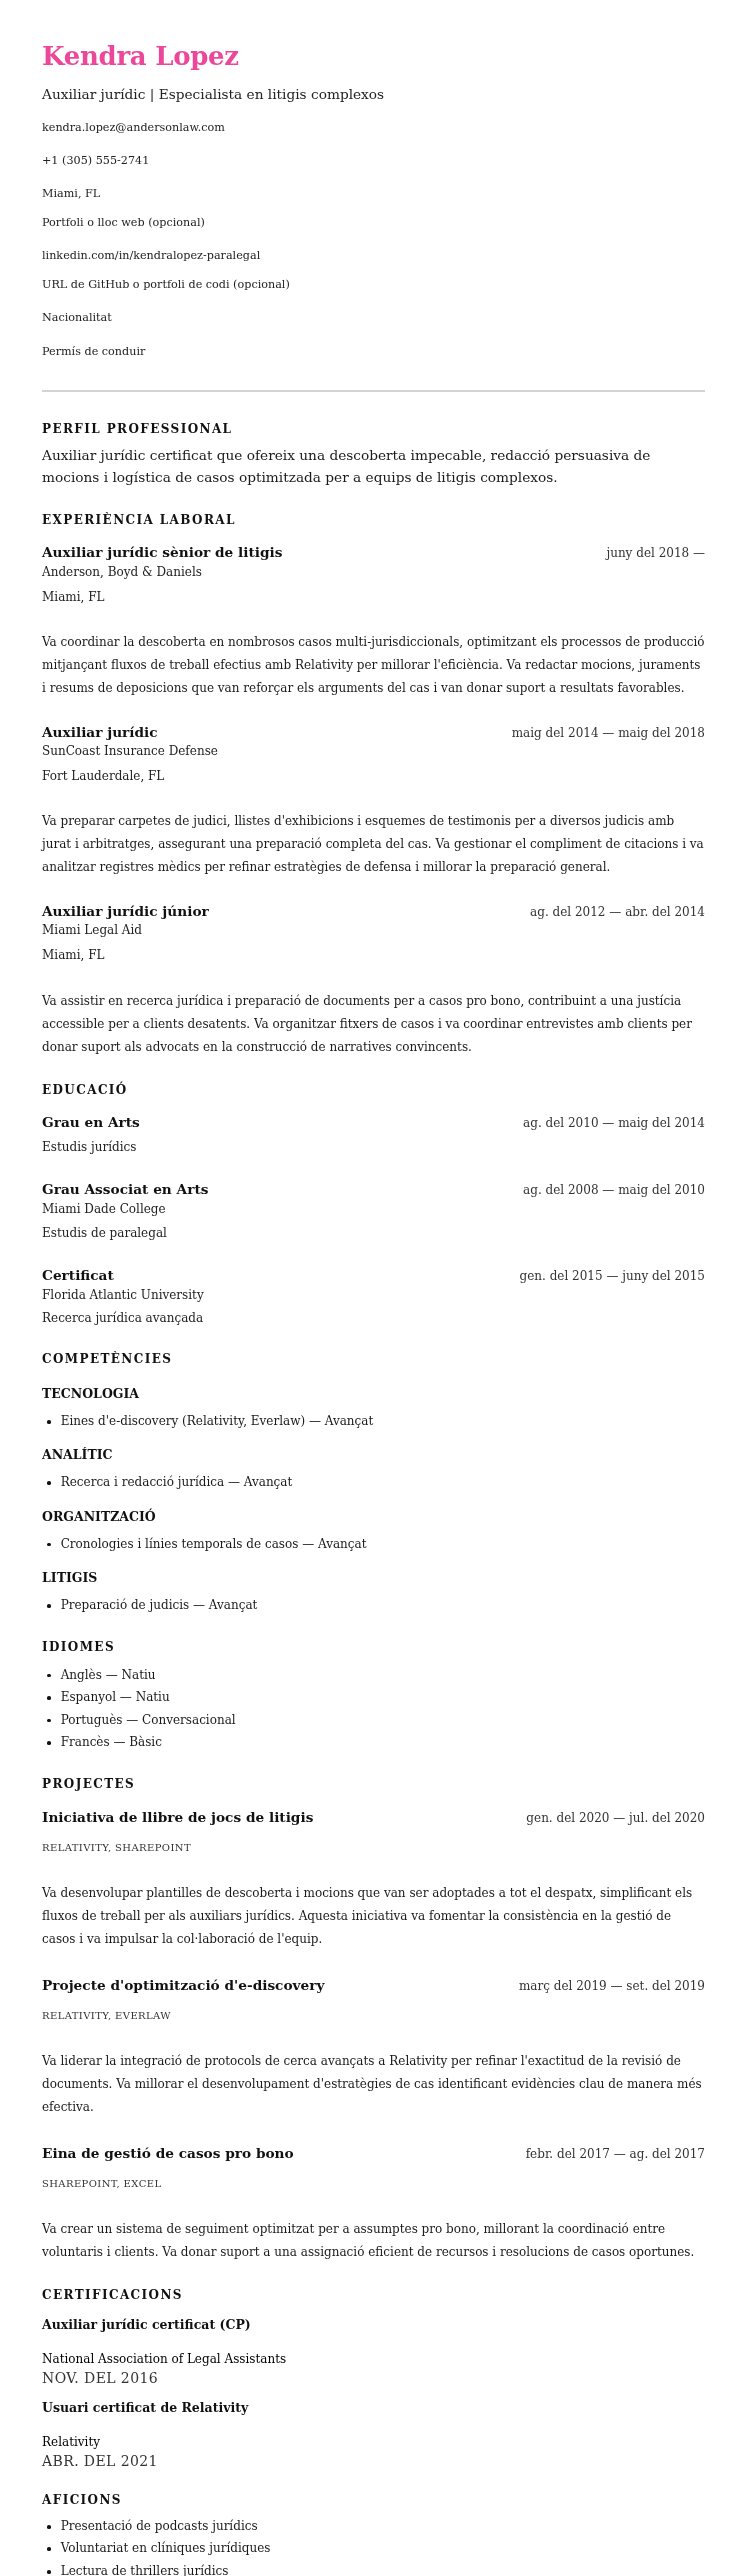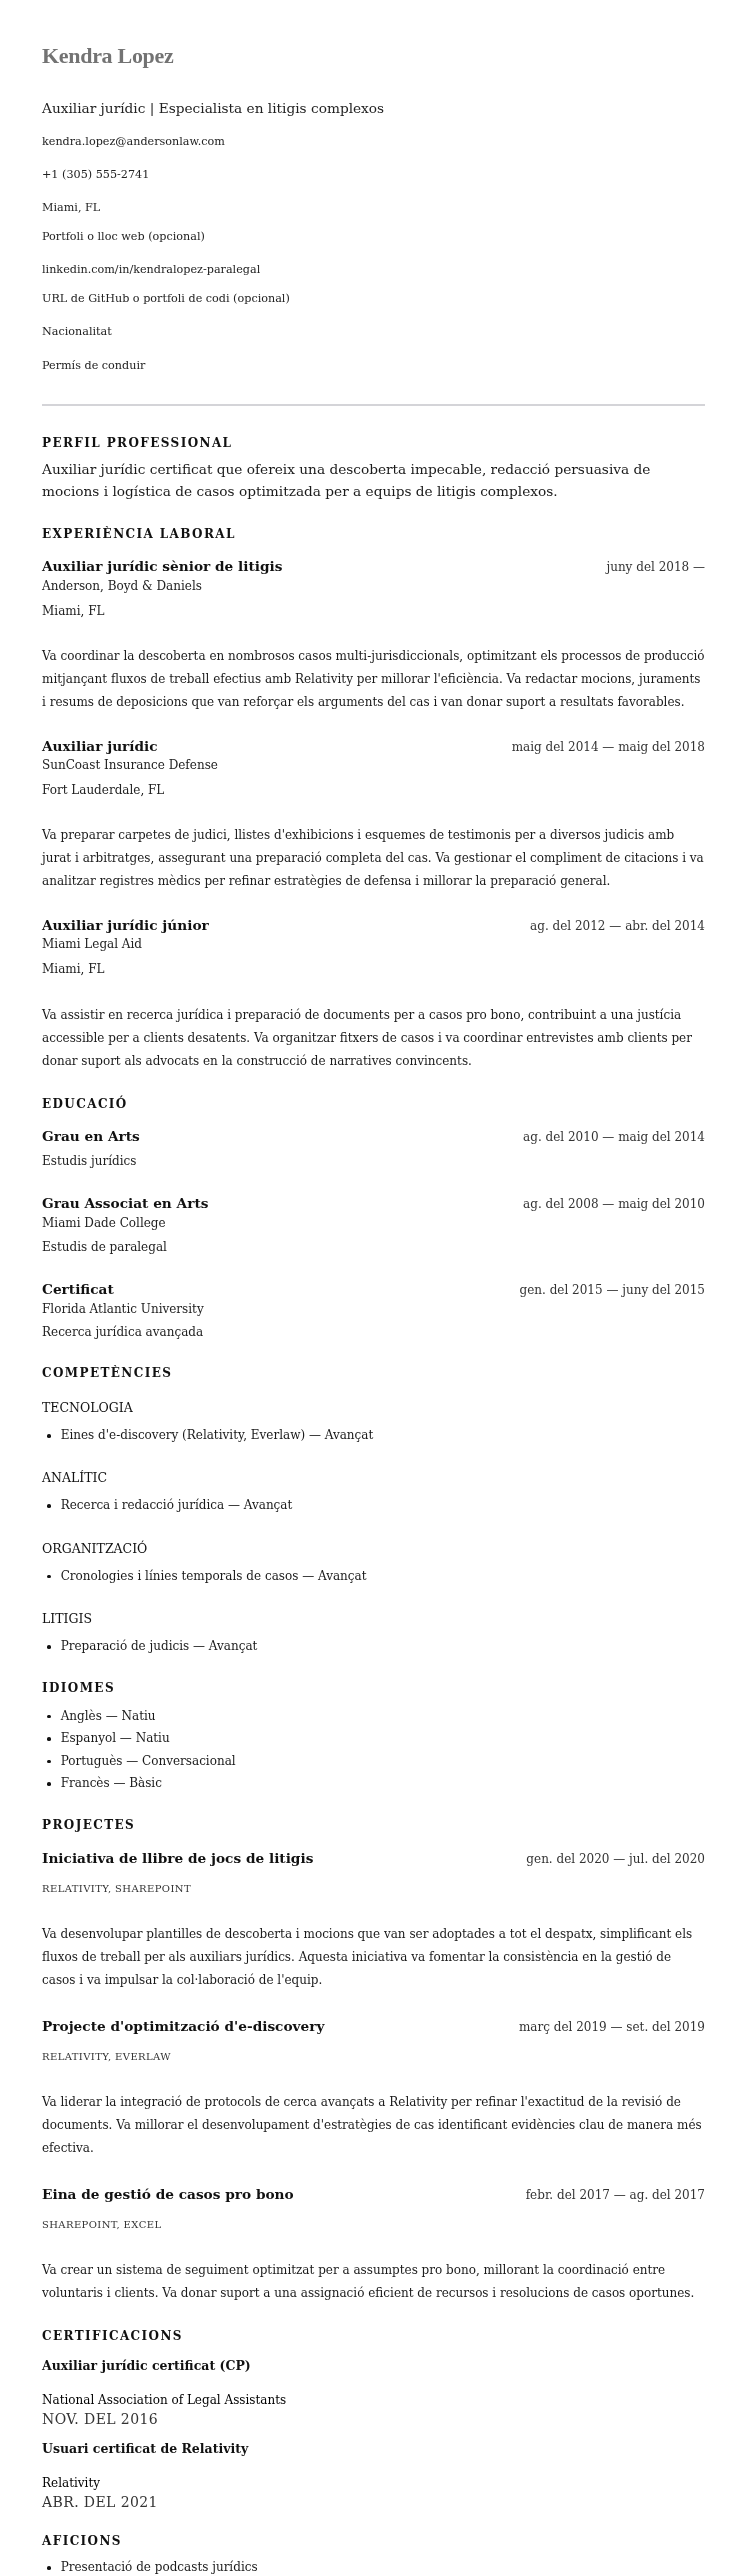--- a/index.html
+++ b/index.html
@@ -5,22 +5,22 @@
     * { box-sizing: border-box; margin: 0; padding: 0; }
     html, body { background: #ffffff; }
     body {
       width: 747px;
       min-height: 2576px;
       font-family: "DejaVu Serif", serif;
       color: #111111;
     }
     .page { padding: 36px 42px 37px 42px; }
 
-    .name { font-size: 22px; font-weight: bold; line-height: 40px; color: #737373; letter-spacing: -0.3px; font-family: Liberation Serif, serif; }
-    .headline { font-size: 13.7px; line-height: 18.7px; color: #222; margin-top: 23px; }
+    .name { font-size: 26px; font-weight: bold; line-height: 40px; color: #ec4899; letter-spacing: -0.3px; }
+    .headline { font-size: 13.7px; line-height: 18.7px; color: #222; margin-top: 9px; }
     .contact-row { display: flex; gap: 17.4px; font-size: 11.2px; line-height: 16px; color: #222; flex-direction: column; }
     .contact-row.first { margin-top: 16px; }
     .contact-row + .contact-row { margin-top: 12.5px; }
     .divider { height: 1.9px; background: #d4d4d8; margin-top: 30px; }
 
     .section-title {
       font-size: 12px; font-weight: bold; letter-spacing: 1.4px; text-transform: uppercase;
       color: #111; line-height: 13.7px;
     }
     .summary { margin-top: 31px; }
@@ -34,23 +34,23 @@
     .entry-date { font-size: 12px; color: #333; line-height: 17.4px; }
     .entry-sub { font-size: 12px; color: #222; line-height: 17.4px; margin-top: 1.2px; }
     .entry-loc { font-size: 12px; color: #222; line-height: 17.4px; margin-top: 7.5px; }
     .entry-desc { font-size: 12px; color: #1a1a1a; line-height: 23px; margin-top: 25px; }
 
     .exp .entry + .entry { margin-top: 22.4px; }
 
     .edu .entry + .entry { margin-top: 24px; }
     .edu .entry-loc { margin-top: 6.2px; }
 
-    .skill-group { margin-top: 23px; }
+    .skill-group { margin-top: 14px; }
     .skill-group:first-of-type { margin-top: 18.7px; }
-    .skill-cat { font-size: 12.5px; font-weight: normal; line-height: 17.4px; color: #111; }
+    .skill-cat { font-size: 12.5px; font-weight: bold; line-height: 17.4px; color: #111; }
     ul.bullets { list-style: none; margin-top: 7.5px; }
     ul.bullets li { position: relative; padding-left: 18.7px; font-size: 12px; line-height: 22.4px; color: #1a1a1a; }
     ul.bullets li::before {
       content: ""; position: absolute; left: 5px; top: 10px; width: 3.7px; height: 3.7px;
       border-radius: 50%; background: #111;
     }
 
     .lang ul.bullets { margin-top: 8.7px; }
 
     .proj .entry + .entry { margin-top: 25px; }

